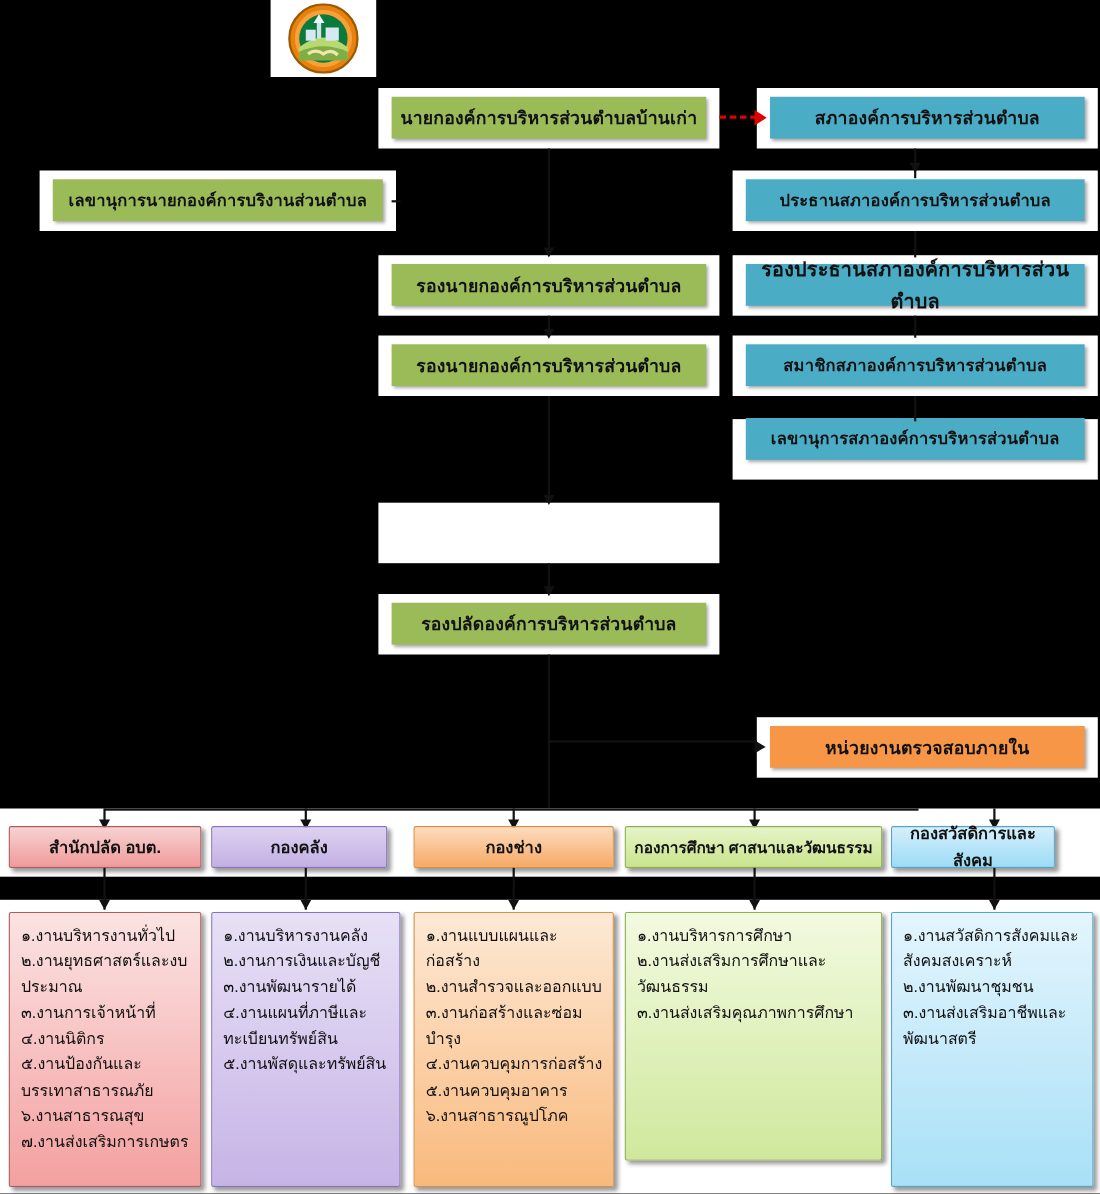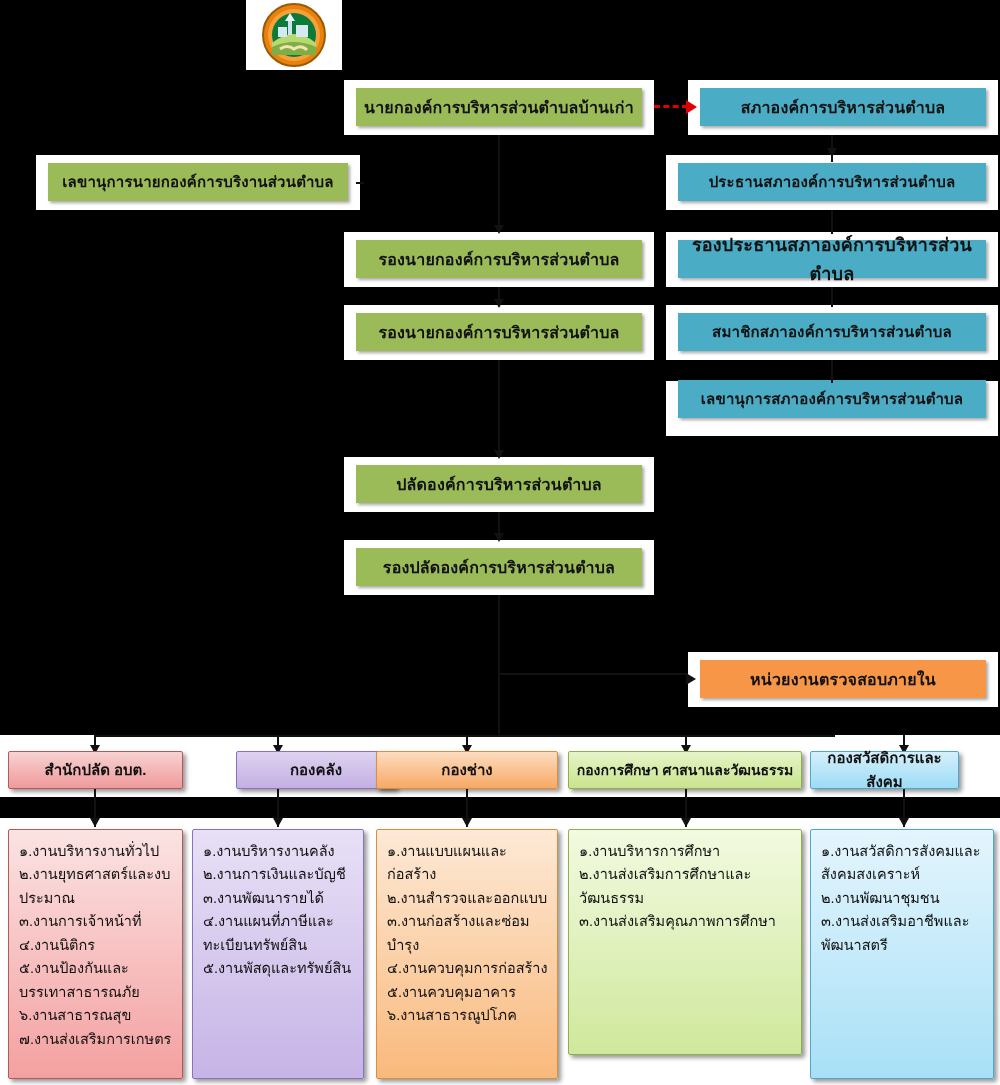--- a/index.html
+++ b/index.html
@@ -127,21 +127,20 @@
   <div class="card" style="left:344px;top:305px;width:310px;height:55px;"></div>
   <div class="node green" style="left:356px;top:313px;width:286px;height:38px;">รองนายกองค์การบริหารส่วนตำบล</div>
 
   <div class="card" style="left:666px;top:305px;width:332px;height:55px;"></div>
   <div class="node blue" style="left:678px;top:313px;width:308px;height:38px;font-size:15px;">สมาชิกสภาองค์การบริหารส่วนตำบล</div>
 
   <div class="card" style="left:666px;top:381px;width:332px;height:55px;"></div>
   <div class="node blue" style="left:678px;top:380px;width:308px;height:38px;font-size:15px;font-family:Liberation Serif, serif;">เลขานุการสภาองค์การบริหารส่วนตำบล</div>
 
   <div class="card" style="left:344px;top:457px;width:310px;height:55px;"></div>
-  <div class="node green" style="left:356px;top:465px;width:286px;height:38px;">ปลัดองค์การบริหารส่วนตำบล</div>
 
   <div class="card" style="left:344px;top:540px;width:310px;height:55px;"></div>
   <div class="node green" style="left:356px;top:548px;width:286px;height:38px;">รองปลัดองค์การบริหารส่วนตำบล</div>
 
   <div class="card" style="left:688px;top:652px;width:310px;height:55px;"></div>
   <div class="node orange" style="left:700px;top:660px;width:286px;height:38px;">หน่วยงานตรวจสอบภายใน</div>
   <div class="arrow-right" style="left:686px;top:673px;"></div>
 
   <div class="vline" style="left:498px;top:135px;height:97px;"></div>
   <div class="arrow-down" style="left:494px;top:225px;"></div>
@@ -182,21 +181,21 @@
   <div class="body d1b" style="left:8px;top:829px;width:175px;height:250px;">๑.งานบริหารงานทั่วไป
 ๒.งานยุทธศาสตร์และงบประมาณ
 ๓.งานการเจ้าหน้าที่
 ๔.งานนิติกร
 ๕.งานป้องกันและบรรเทาสาธารณภัย
 ๖.งานสาธารณสุข
 ๗.งานส่งเสริมการเกษตร</div>
 
   <div class="vline" style="left:277px;top:735px;height:14px;"></div>
   <div class="arrow-down" style="left:273px;top:745px;"></div>
-  <div class="dept d2" style="left:192px;top:751px;width:160px;height:38px;margin-left:44px;">กองคลัง</div>
+  <div class="dept d2" style="left:192px;top:751px;width:160px;height:38px;">กองคลัง</div>
   <div class="vline" style="left:277px;top:789px;height:16px;"></div>
   <div class="vline" style="left:277px;top:805px;height:22px;"></div>
   <div class="arrow-down" style="left:273px;top:818px;"></div>
   <div class="body d2b" style="left:192px;top:829px;width:172px;height:250px;">๑.งานบริหารงานคลัง
 ๒.งานการเงินและบัญชี
 ๓.งานพัฒนารายได้
 ๔.งานแผนที่ภาษีและทะเบียนทรัพย์สิน
 ๕.งานพัสดุและทรัพย์สิน</div>
 
   <div class="vline" style="left:466px;top:735px;height:14px;"></div>

